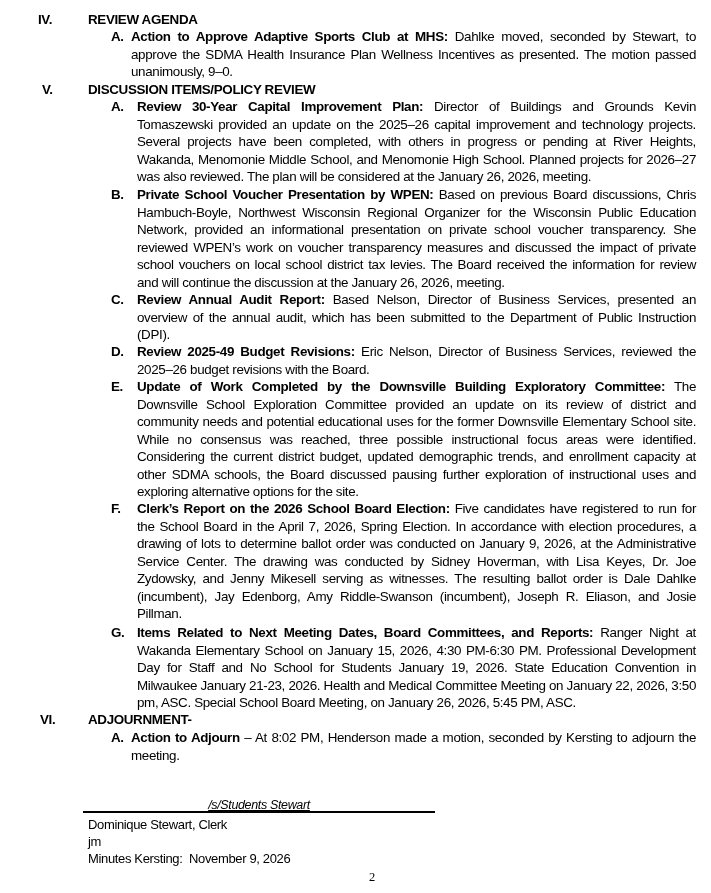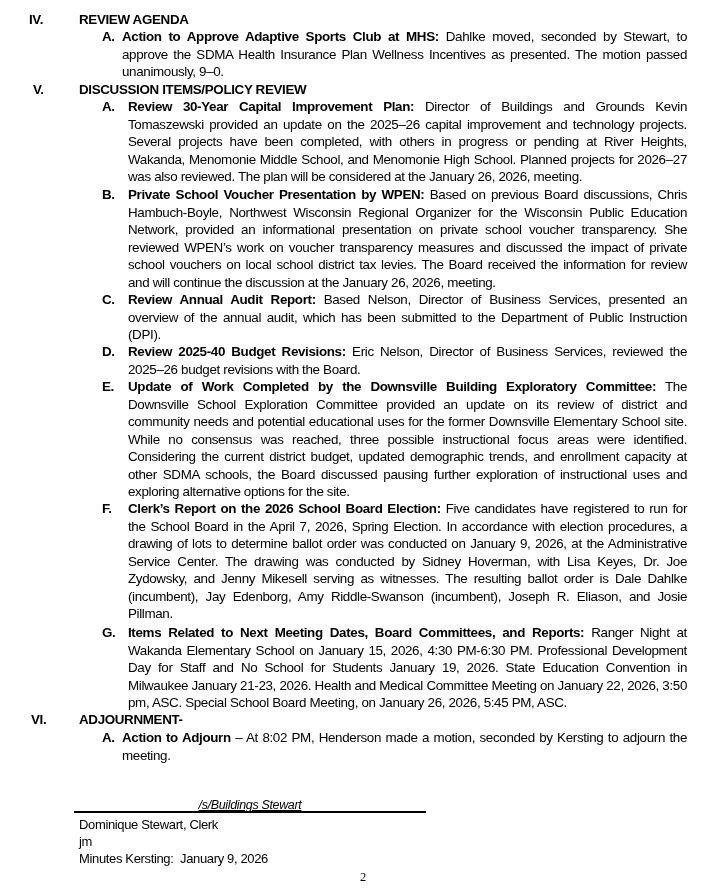--- a/index.html
+++ b/index.html
@@ -1,17 +1,17 @@
 <!DOCTYPE html>
 <html><head>
 <meta charset="utf-8">
 <style>
   html, body { margin:0; padding:0; background:#ffffff; }
   body { width:711px; height:893px; position:relative; overflow:hidden; color:#000; }
-  .page { position:absolute; left:7px; top:0; width:574px; height:893px;border-radius:8px; }
+  .page { position:absolute; left:16px; top:0; width:574px; height:893px;border-radius:8px; }
   .narrow { font-family:"Liberation Sans", sans-serif; font-size:13.4px; line-height:17.5px; letter-spacing:-0.35px; word-spacing:0px; }
   .sec { position:absolute; left:0; width:711px; }
   .sec-num { position:absolute; font-weight:bold; }
   .sec-title { position:absolute; left:72px; font-weight:bold; }
   .item { position:absolute; }
   .item-letter { position:absolute; font-weight:bold; }
   .item-body { position:absolute; text-align:justify; text-align-last:left; }
   .item-body b { font-weight:bold; }
   .sig-line { position:absolute; left:67px; top:811px; width:352px; height:0; border-top:2px solid #000; }
   .sig-name { position:absolute; left:67px; width:352px; top:797px; text-align:center; font-family:"Liberation Sans", sans-serif; font-style:italic; font-size:12.5px; text-decoration:underline; }
@@ -56,21 +56,21 @@
   <div class="item" style="top:291px;">
     <span class="item-letter" style="left:95px;">C.</span>
     <div class="item-body" style="left:121px; width:559px;">
       <b>Review Annual Audit Report:</b><span>  Based Nelson, Director of Business Services, presented an overview of the annual audit, which has been submitted to the Department of Public Instruction (DPI).</span>
     </div>
   </div>
 
   <div class="item" style="top:343px;">
     <span class="item-letter" style="left:95px;">D.</span>
     <div class="item-body" style="left:121px; width:559px;">
-      <b>Review 2025-40 Budget Revisions:</b><span> Eric Nelson, Director of Business Services, reviewed the 2025–26 budget revisions with the Board.</span>
+      <b>Review 2025-49 Budget Revisions:</b><span> Eric Nelson, Director of Business Services, reviewed the 2025–26 budget revisions with the Board.</span>
     </div>
   </div>
 
   <div class="item" style="top:378px;">
     <span class="item-letter" style="left:95px;">E.</span>
     <div class="item-body" style="left:121px; width:559px;">
       <b>Update of Work Completed by the Downsville Building Exploratory Committee:</b><span> The Downsville School Exploration Committee provided an update on its review of district and community needs and potential educational uses for the former Downsville Elementary School site. While no consensus was reached, three possible instructional focus areas were identified. Considering the current district budget, updated demographic trends, and enrollment capacity at other SDMA schools, the Board discussed pausing further exploration of instructional uses and exploring alternative options for the site.</span>
     </div>
   </div>
 
@@ -92,21 +92,21 @@
     <span class="sec-num" style="left:24px;">VI.</span>
     <span class="sec-title">ADJOURNMENT-</span>
   </div>
   <div class="item" style="top:729px;">
     <span class="item-letter" style="left:95px;">A.</span>
     <div class="item-body" style="left:115px; width:565px;">
       <b>Action to Adjourn</b><span> – At  8:02 PM, Henderson made a motion, seconded by Kersting to adjourn the meeting.</span>
     </div>
   </div>
 
-  <div class="sig-name">/s/Buildings Stewart</div>
+  <div class="sig-name">/s/Students Stewart</div>
   <div class="sig-line"></div>
   <div class="footer-line" style="top:816px;">Dominique Stewart, Clerk</div>
   <div class="footer-line" style="top:833px;">jm</div>
   <div class="footer-line" style="top:850px;">
-    <span>Minutes Kersting:</span>&nbsp;&nbsp;<span>January 9, 2026</span>
+    <span>Minutes Kersting:</span>&nbsp;&nbsp;<span>November 9, 2026</span>
   </div>
   <div class="pagenum">2</div>
 </div>
 
 </body></html>

